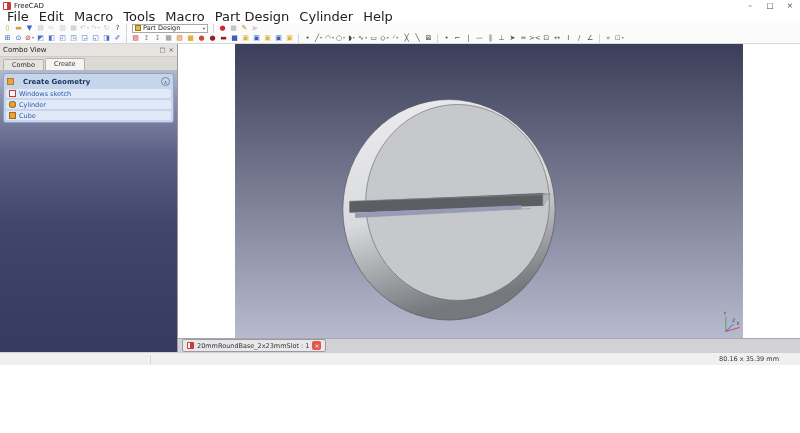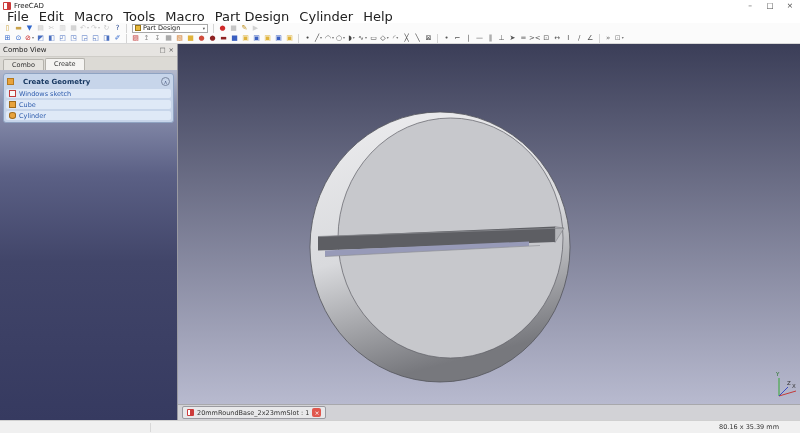--- a/index.html
+++ b/index.html
@@ -29,21 +29,21 @@
   .tbicon .glyph { display:block; }
   .tbicon.disabled { opacity:.4; filter:grayscale(1); }
   .tbicon.has-dropdown::after { content:"▾"; font-size:4px; color:#777; margin-left:1px; }
   .tbsep { width:1px; height:9px; background:#d4d4d4; margin:0 3px; flex:0 0 auto; }
   .wb-combo { display:flex; align-items:center; gap:2px; width:76px; height:9px; border:1px solid #a8a8a8;
               background:#fff; font-size:6.5px; color:#222; padding:0 2px; margin:0 2px; }
   .wb-icon { width:6px; height:6px; background:#e8b93d; border:1px solid #9a7514; flex:0 0 auto; }
   .wb-combo .dd { margin-left:auto; font-size:4.5px; color:#555; }
 
   
-  .main { display:flex; height:376px; }
+  .main { display:flex; height:308px; }
 
   
   .sidebar { width:178px; display:flex; flex-direction:column; border-right:1px solid #9a9aa2; background:#3a3e62; }
   .panel-header { height:13px; background:#e6e4e1; border-bottom:1px solid #cfcdc8; display:flex;
                   align-items:center; padding:0 3px; }
   .panel-title { font-size:7px; color:#222; }
   .panel-hicons { margin-left:auto; display:flex; gap:3px; font-size:6.5px; color:#555; }
   .panel-tabs { height:13px; background:#dcdad5; display:flex; align-items:flex-end; padding-left:3px; gap:1px; }
   .ptab { font-size:6.5px; color:#333; padding:1px 8px 0 8px; background:#e6e4df; border:1px solid #b4b2ac;
           border-bottom:none; border-radius:2px 2px 0 0; height:11px; }
@@ -378,27 +378,27 @@
             <span class="collapse-btn">∧</span>
           </div>
           <div>
 
               <div class="task-item">
                 <span class="titem-icon" style="background: rgb(247, 247, 247); border-color: rgb(194, 58, 58); border-radius: 0px;"></span>
                 <span>Windows sketch</span>
               </div>
 
               <div class="task-item">
+                <span class="titem-icon" style="background: rgb(232, 163, 61); border-color: rgb(160, 106, 26); border-radius: 50% / 35%;"></span>
+                <span>Cylinder</span>
+              </div>
+
+              <div class="task-item">
                 <span class="titem-icon" style="background: rgb(232, 163, 61); border-color: rgb(160, 106, 26); border-radius: 0px;"></span>
                 <span>Cube</span>
-              </div>
-
-              <div class="task-item">
-                <span class="titem-icon" style="background: rgb(232, 163, 61); border-color: rgb(160, 106, 26); border-radius: 50% / 35%;"></span>
-                <span>Cylinder</span>
               </div>
             </div>
         </div>
       </div>
     </div>
 
     <div class="vpcol">
       <svg class="viewport" width="622" height="360" viewBox="0 0 622 360">
         <defs>
           <linearGradient id="bgGrad" x1="0" y1="0" x2="0" y2="1">

